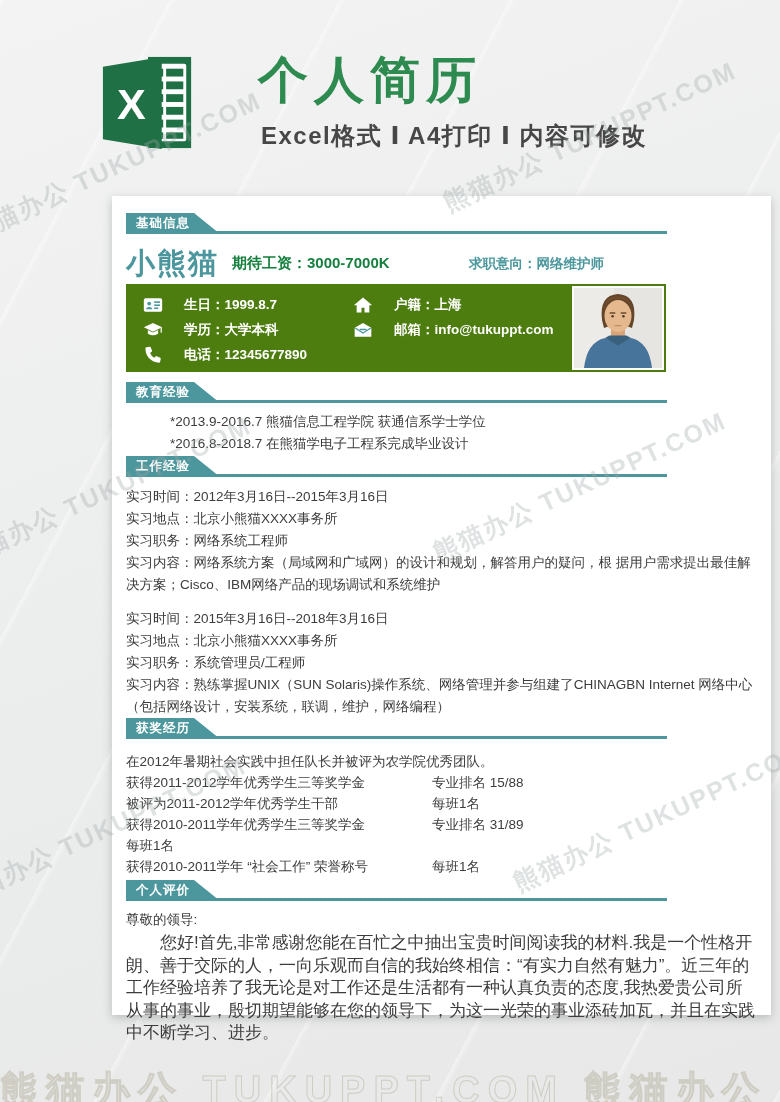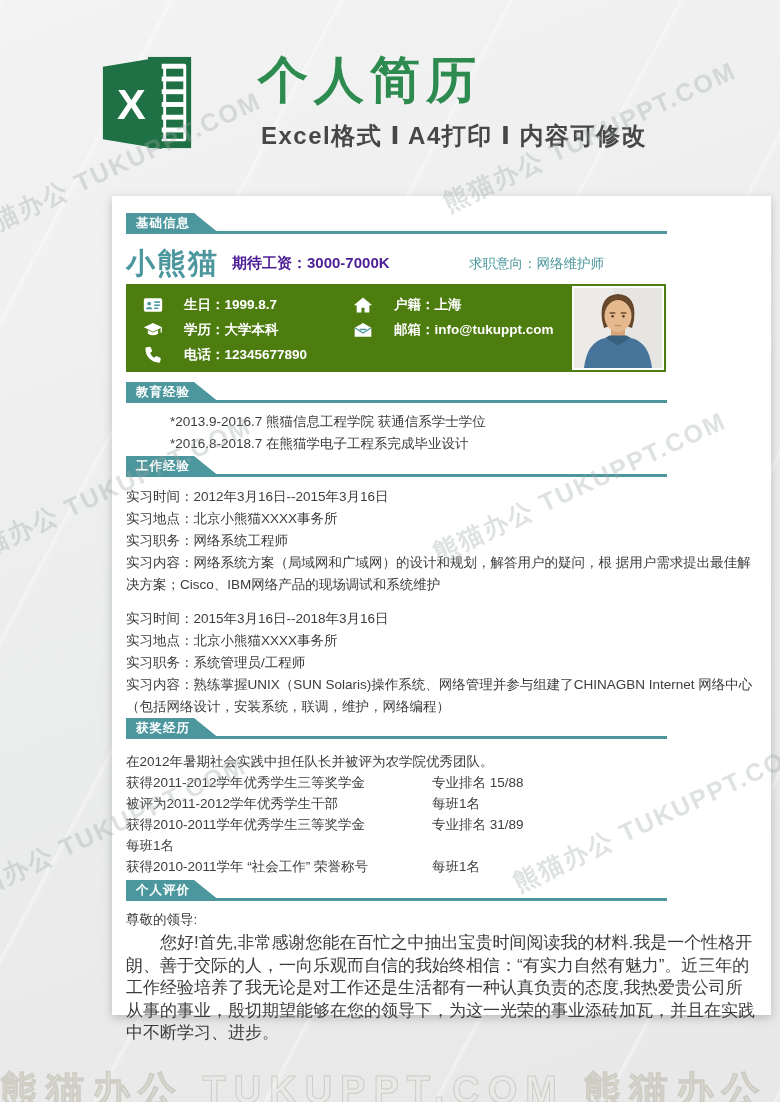--- a/index.html
+++ b/index.html
@@ -52,22 +52,22 @@
     position:absolute; left:0; top:0; width:94px; height:21px; background:#4b979d;
     clip-path:polygon(0 0, 68px 0, 94px 21px, 0 21px);
     color:#fff; font-size:12.5px; font-weight:bold; line-height:21px;
     padding-left:10px; letter-spacing:1px;
   }
 
   
   .sh-basic { margin-top:17px; }
   .name-row { position:relative; height:40px; margin-top:8px; }
   .name { position:absolute; left:0; top:2px; font-size:29px; font-weight:bold; color:#4b979d; letter-spacing:2px; }
-  .salary { position:absolute; left:106px; top:12px; font-size:15px; font-weight:bold; color:#4c1d95; }
-  .objective { position:absolute; left:343px; top:13px; font-size:13.5px; font-weight:normal; color:#4b979d; }
+  .salary { position:absolute; left:106px; top:12px; font-size:15px; font-weight:bold; color:#15803d; }
+  .objective { position:absolute; left:343px; top:13px; font-size:13.5px; font-weight:bold; color:#4b979d; }
 
   .info-panel { position:relative; width:540px; height:88px; background:#4d7c0f; margin-top:2px; }
   .info-col { position:absolute; top:8px; }
   .col-left { left:15px; } .col-right { left:225px; }
   .info-row { display:flex; align-items:center; height:25px; }
   .info-ico { width:24px; height:20px; margin-right:19px; flex:0 0 24px; }
   .info-txt { color:#fff; font-size:13.5px; font-weight:bold; white-space:nowrap; }
   .photo {
     position:absolute; right:2px; top:2px; width:92px; height:84px;
     border:2px solid #fdfdfd; background:#e7e5e1; overflow:hidden;

